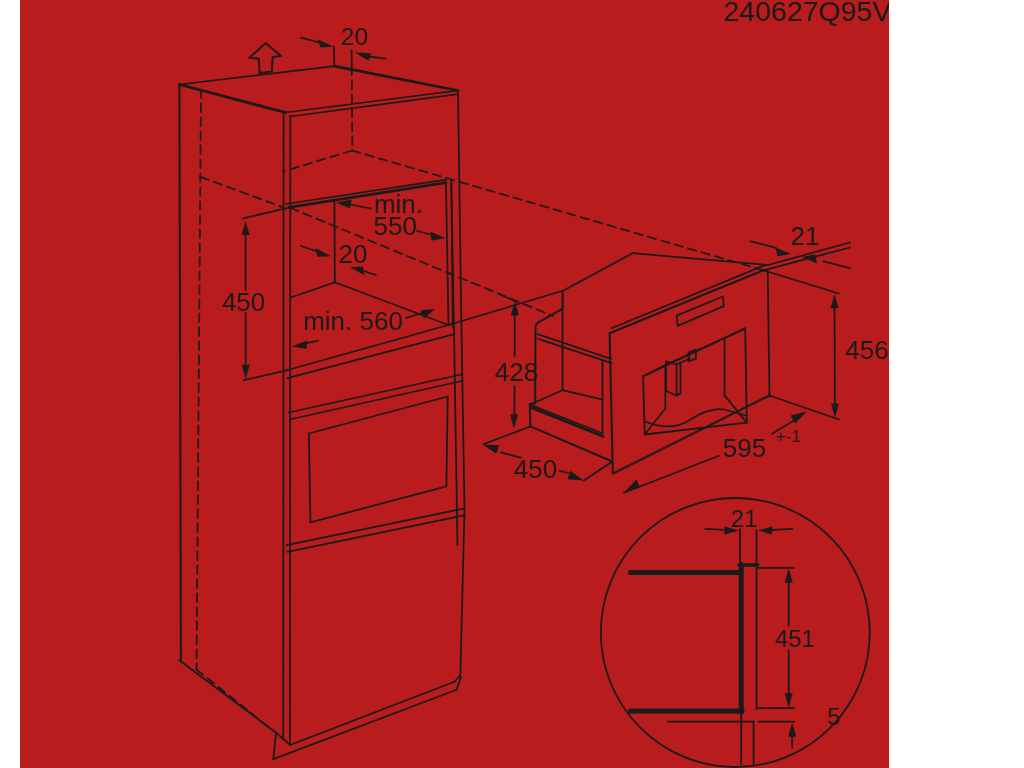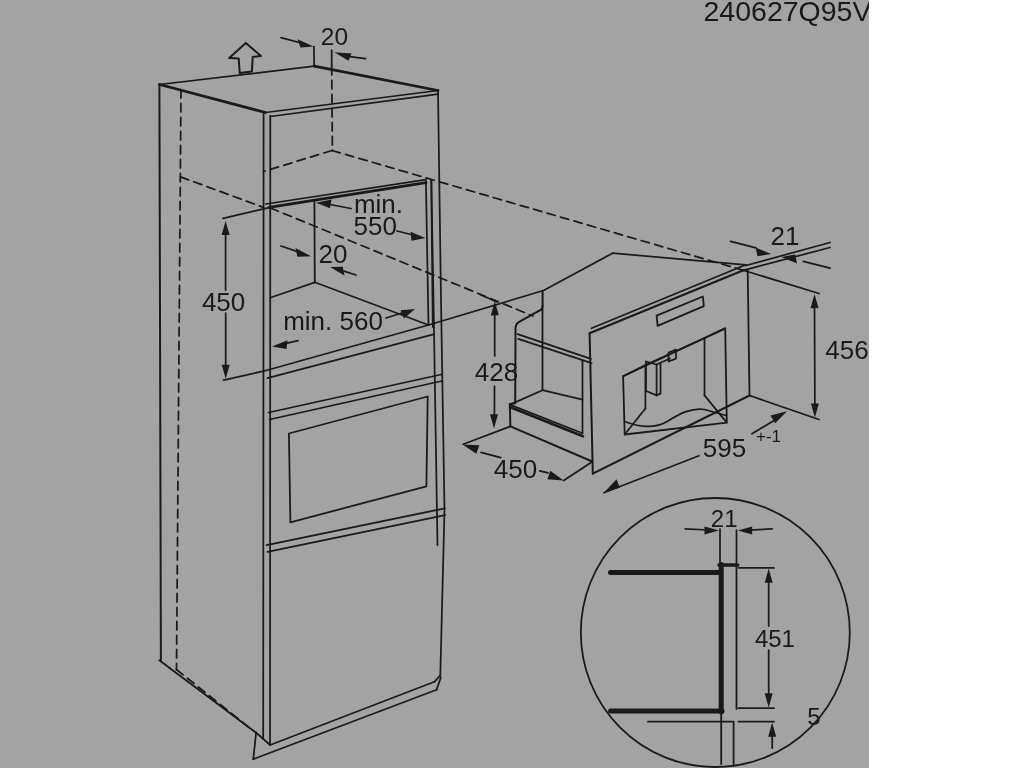--- a/index.html
+++ b/index.html
@@ -1,16 +1,16 @@
 <!DOCTYPE html>
 <html><head>
 <meta charset="utf-8">
 <style>
 html,body{margin:0;padding:0;background:#fff;}
-#page{position:relative;width:869px;height:768px;background:#a3a3a3;overflow:hidden;}
+#page{position:relative;width:869px;height:768px;background:#b91c1c;overflow:hidden;margin-left:20px;}
 svg{position:absolute;left:0;top:0;}
 .lbl{font-family:"Liberation Sans",sans-serif;fill:#1a1a1a;}
 </style>
 </head>
 <body>
 <div id="page">
 <svg width="1024" height="768" viewBox="0 0 1024 768">
 <g fill="none" stroke="#1a1a1a" stroke-width="1.75" stroke-linecap="round" stroke-linejoin="round">
 
 <path d="M159.5,84.5 L314.3,66.2"></path>

